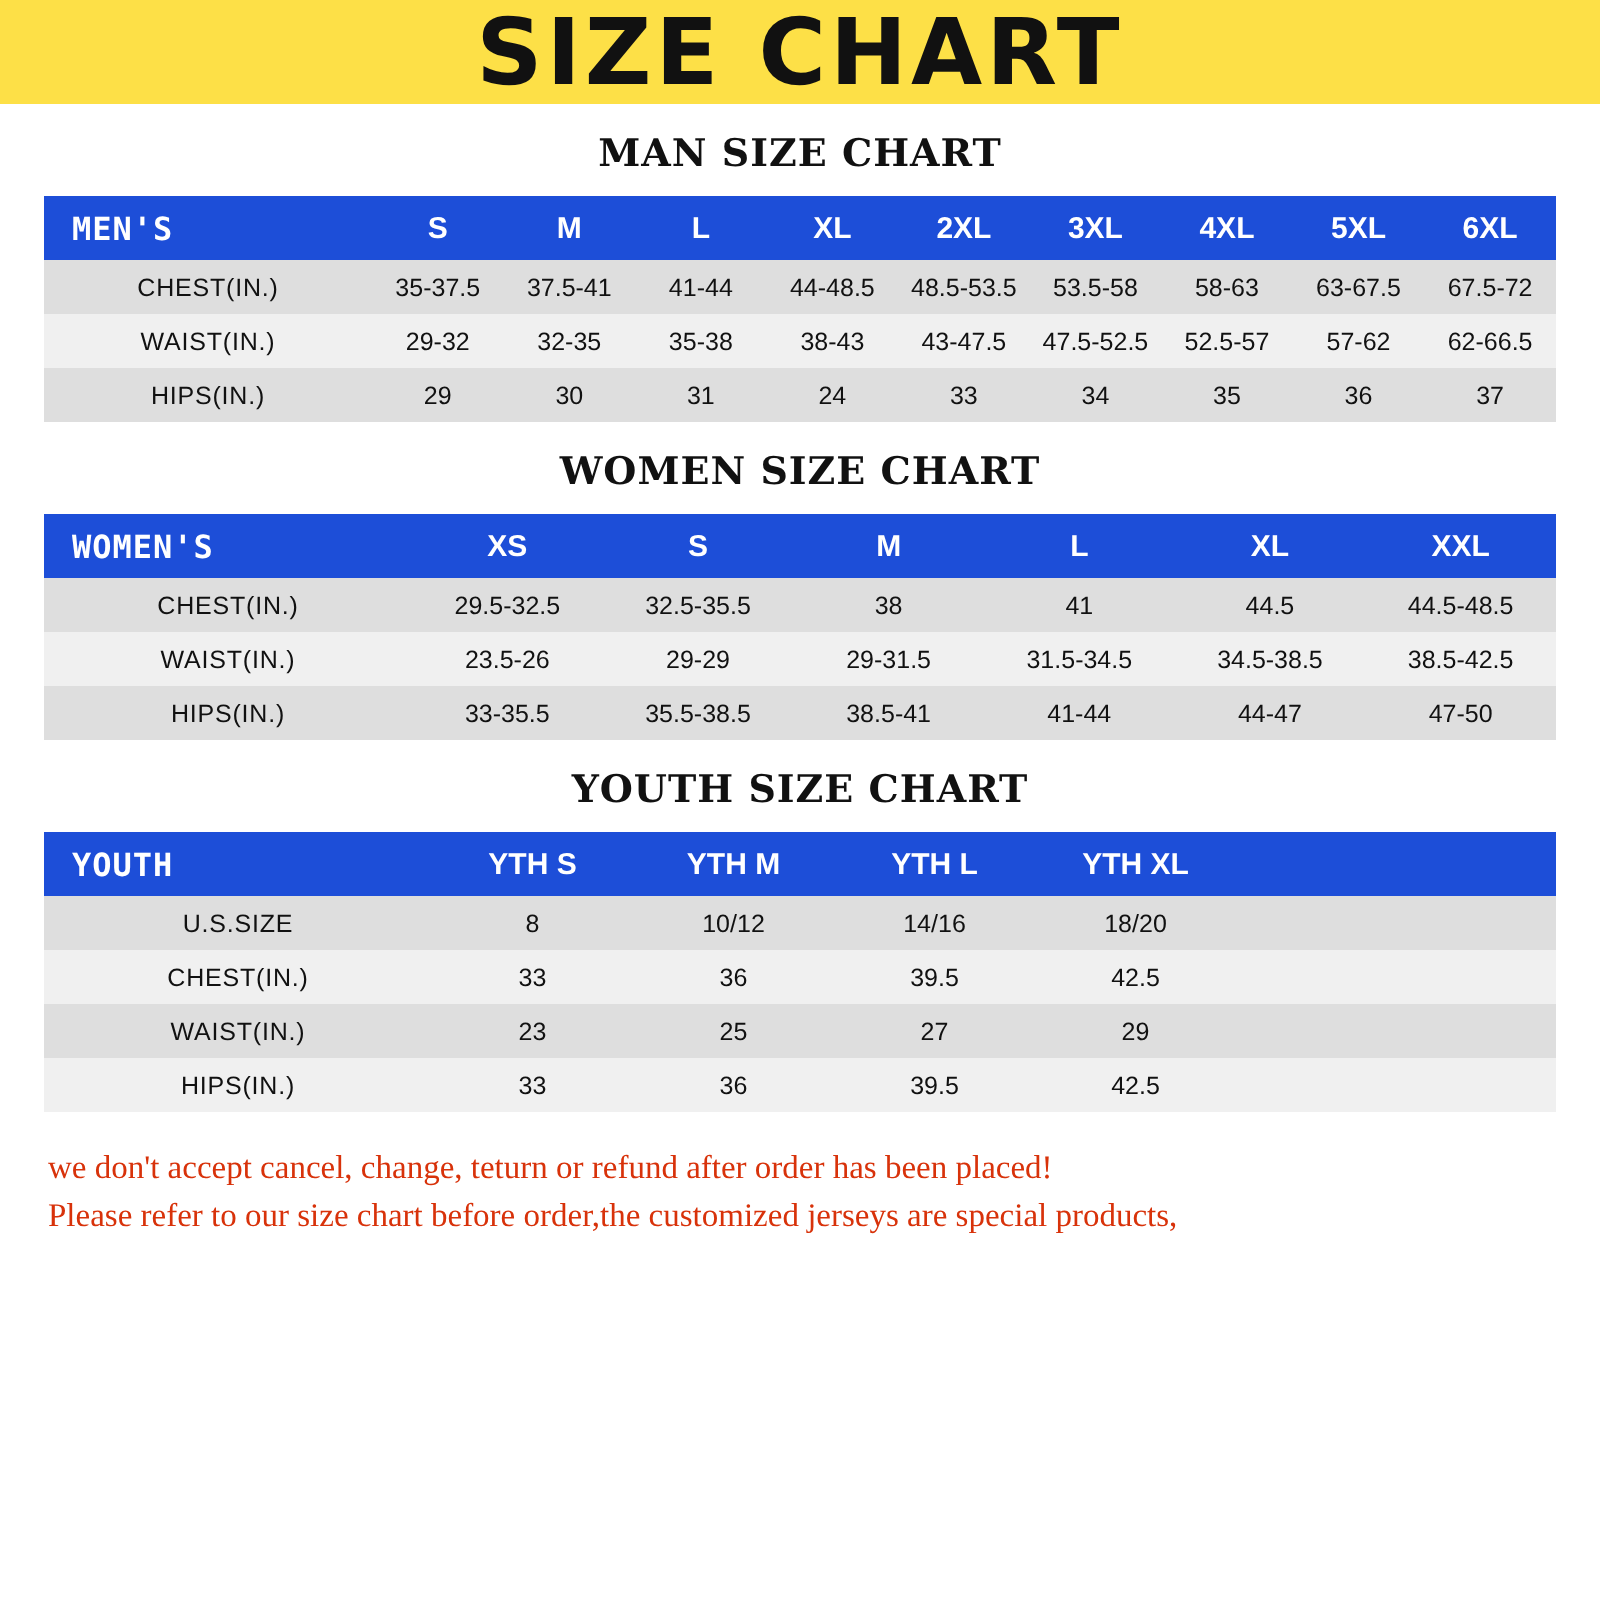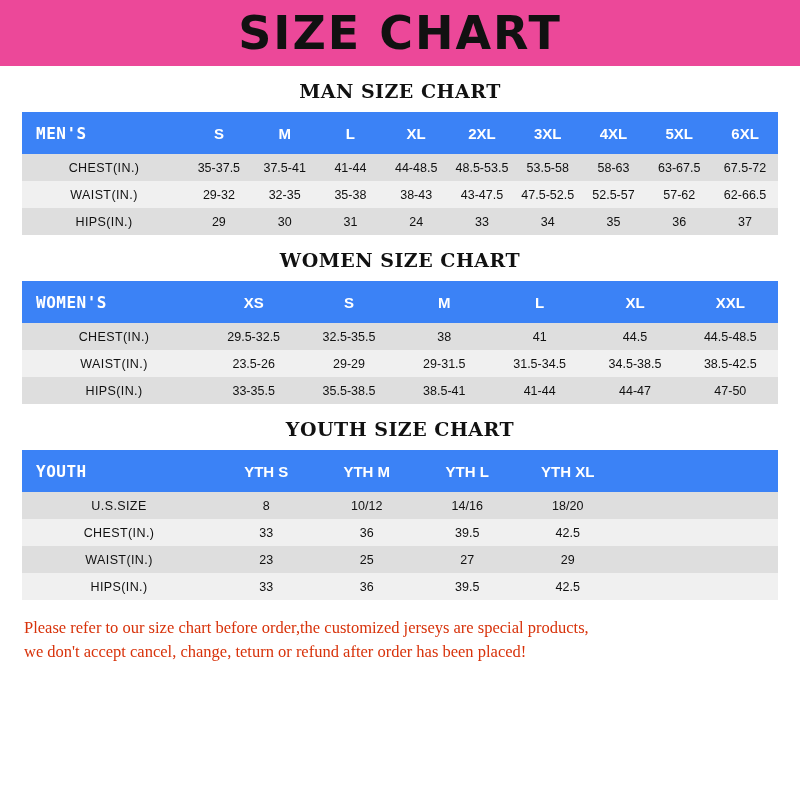--- a/index.html
+++ b/index.html
@@ -14,22 +14,22 @@
     overflow: hidden;
   }
   .page {
     width: 800px;
     height: 800px;
     position: relative;
     background: #ffffff;
     box-sizing: border-box;
   }
   .banner {
-    background: #ec4899;
-    height: 66px;
+    background: #fde047;
+    height: 52px;
     display: flex;
     align-items: center;
     justify-content: center;
   }
   .banner-title {
     font-family: "DejaVu Sans", sans-serif;
     font-weight: bold;
     font-size: 46px;
     letter-spacing: 2px;
     color: #111111;
@@ -57,25 +57,25 @@
     text-align: center;
     font-size: 12.5px;
     color: #111111;
     padding: 0;
     height: 27px;
     vertical-align: middle;
     font-family: "Liberation Sans", sans-serif;
     white-space: nowrap;
   }
   table.chart thead th {
-    background: #3b82f6;
+    background: #1d4ed8;
     color: #ffffff;
     font-weight: bold;
     font-size: 15px;
-    height: 42px;
+    height: 32px;
   }
   table.chart thead th.rowhead {
     text-align: left;
     padding-left: 14px;
     font-family: "DejaVu Sans Mono", monospace;
     font-size: 16px;
     letter-spacing: 0.5px;
   }
   table.chart tbody tr.odd td {
     background: #dedede;
@@ -259,17 +259,17 @@
           <td>42.5</td>
           <td></td>
         </tr>
       </tbody>
     </table>
   </div>
 
   <div class="spacer-sm"></div>
 
   <div class="footer-note">
+    <p>we don't accept cancel, change, teturn or refund after order has been placed!</p>
     <p>Please refer to our size chart before order,the customized jerseys are special products,</p>
-    <p>we don't accept cancel, change, teturn or refund after order has been placed!</p>
   </div>
 
 </div>
 
 </body></html>

